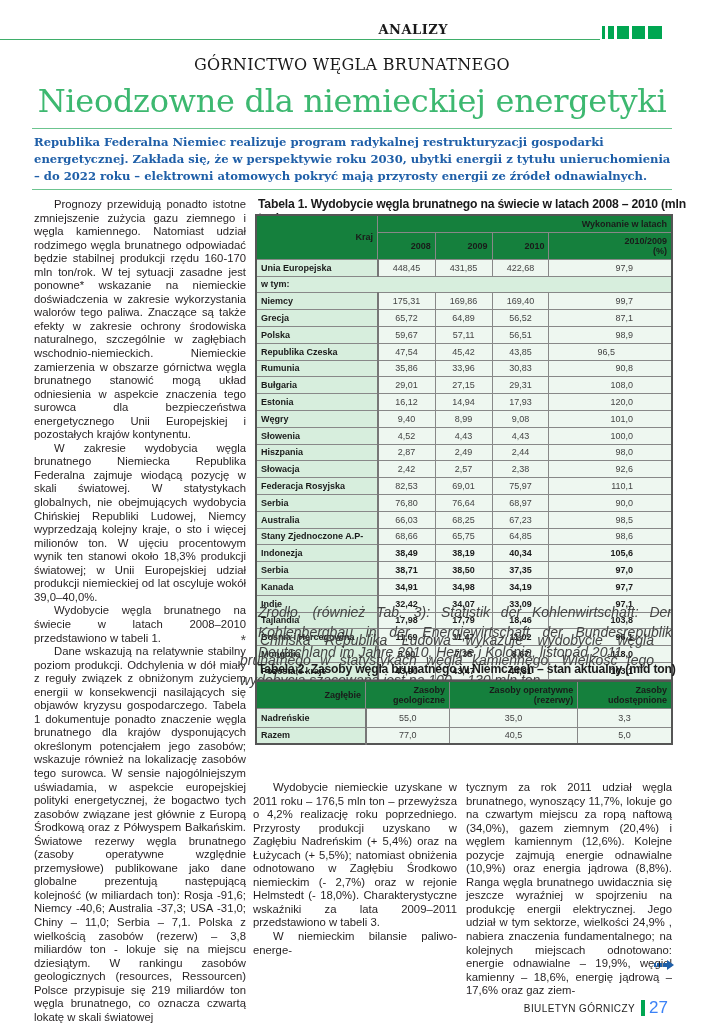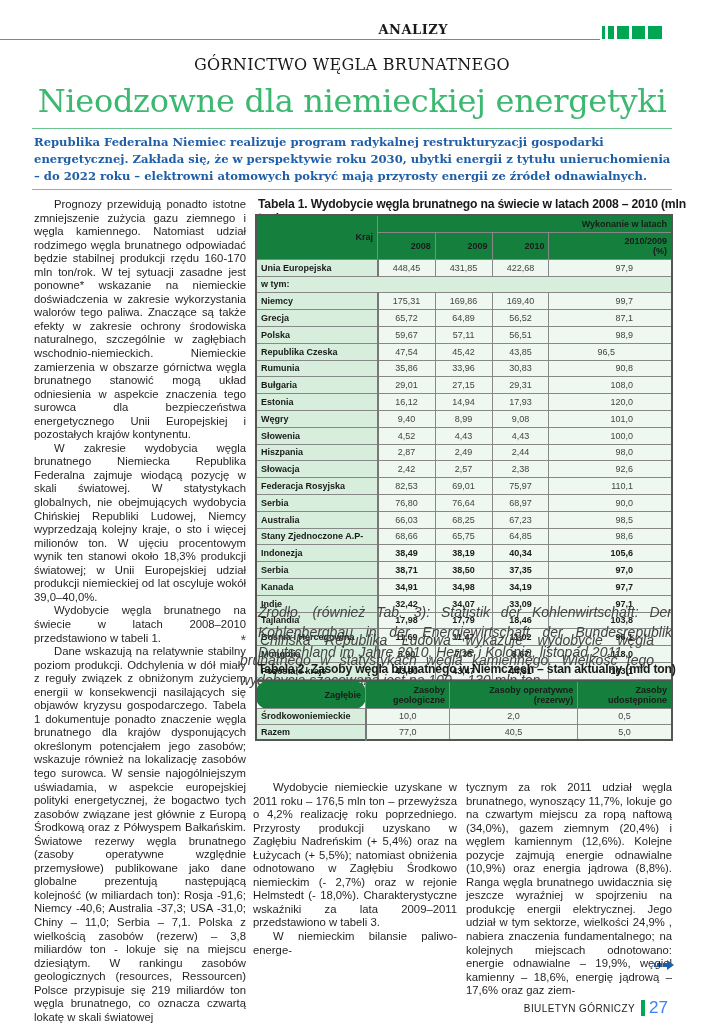--- a/index.html
+++ b/index.html
@@ -301,32 +301,32 @@
       </tr>
     </tbody>
 </table>
 <div class="note" style="top:602px;left:258px;width:414px;">Źródło, (również Tab. 3): Statistik der Kohlenwirtschaft: Der Kohlenbergbau in der Energiewirtschaft der Bundesrepublik Deutschland im Jahre 2010, Herne i Kolonia, listopad 2011</div>
 <div class="note" style="top:630px;left:240px;width:414px;">* Chińska Republika Ludowa wykazuje wydobycie węgla brunatnego w statystykach węgla kamiennego. Wielkość tego wydobycia szacowana jest na 100 – 130 mln ton.</div>
 
 <div class="table-title" style="top:662px;left:258px;">Tabela 2.  Zasoby węgla brunatnego w Niemczech – stan aktualny (mld ton)</div>
 <table class="data" id="t2">
   <thead>
     <tr>
-      <th style="width:100px;height:26px;line-height:10px;border-radius:12px;">Zagłębie</th>
+      <th style="width:100px;height:26px;line-height:10px;">Zagłębie</th>
       <th style="line-height:10px;"><span>Zasoby</span><br><span>geologiczne</span></th>
       <th style="line-height:10px;"><span>Zasoby operatywne</span><br><span>(rezerwy)</span></th>
       <th style="line-height:10px;"><span>Zasoby</span><br><span>udostępnione</span></th>
     </tr>
   </thead>
   <tbody id="t2-body">
-      <tr>
-        <td class="name">Środkowoniemieckie</td>
-        <td class="num">10,0</td>
-        <td class="num">2,0</td>
-        <td class="num">0,5</td>
+      <tr class="gap">
+        <td class="name">Nadreńskie</td>
+        <td class="num">55,0</td>
+        <td class="num">35,0</td>
+        <td class="num">3,3</td>
       </tr>
       <tr>
         <td class="name">Razem</td>
         <td class="num">77,0</td>
         <td class="num">40,5</td>
         <td class="num">5,0</td>
       </tr>
     </tbody>
 </table>
 

